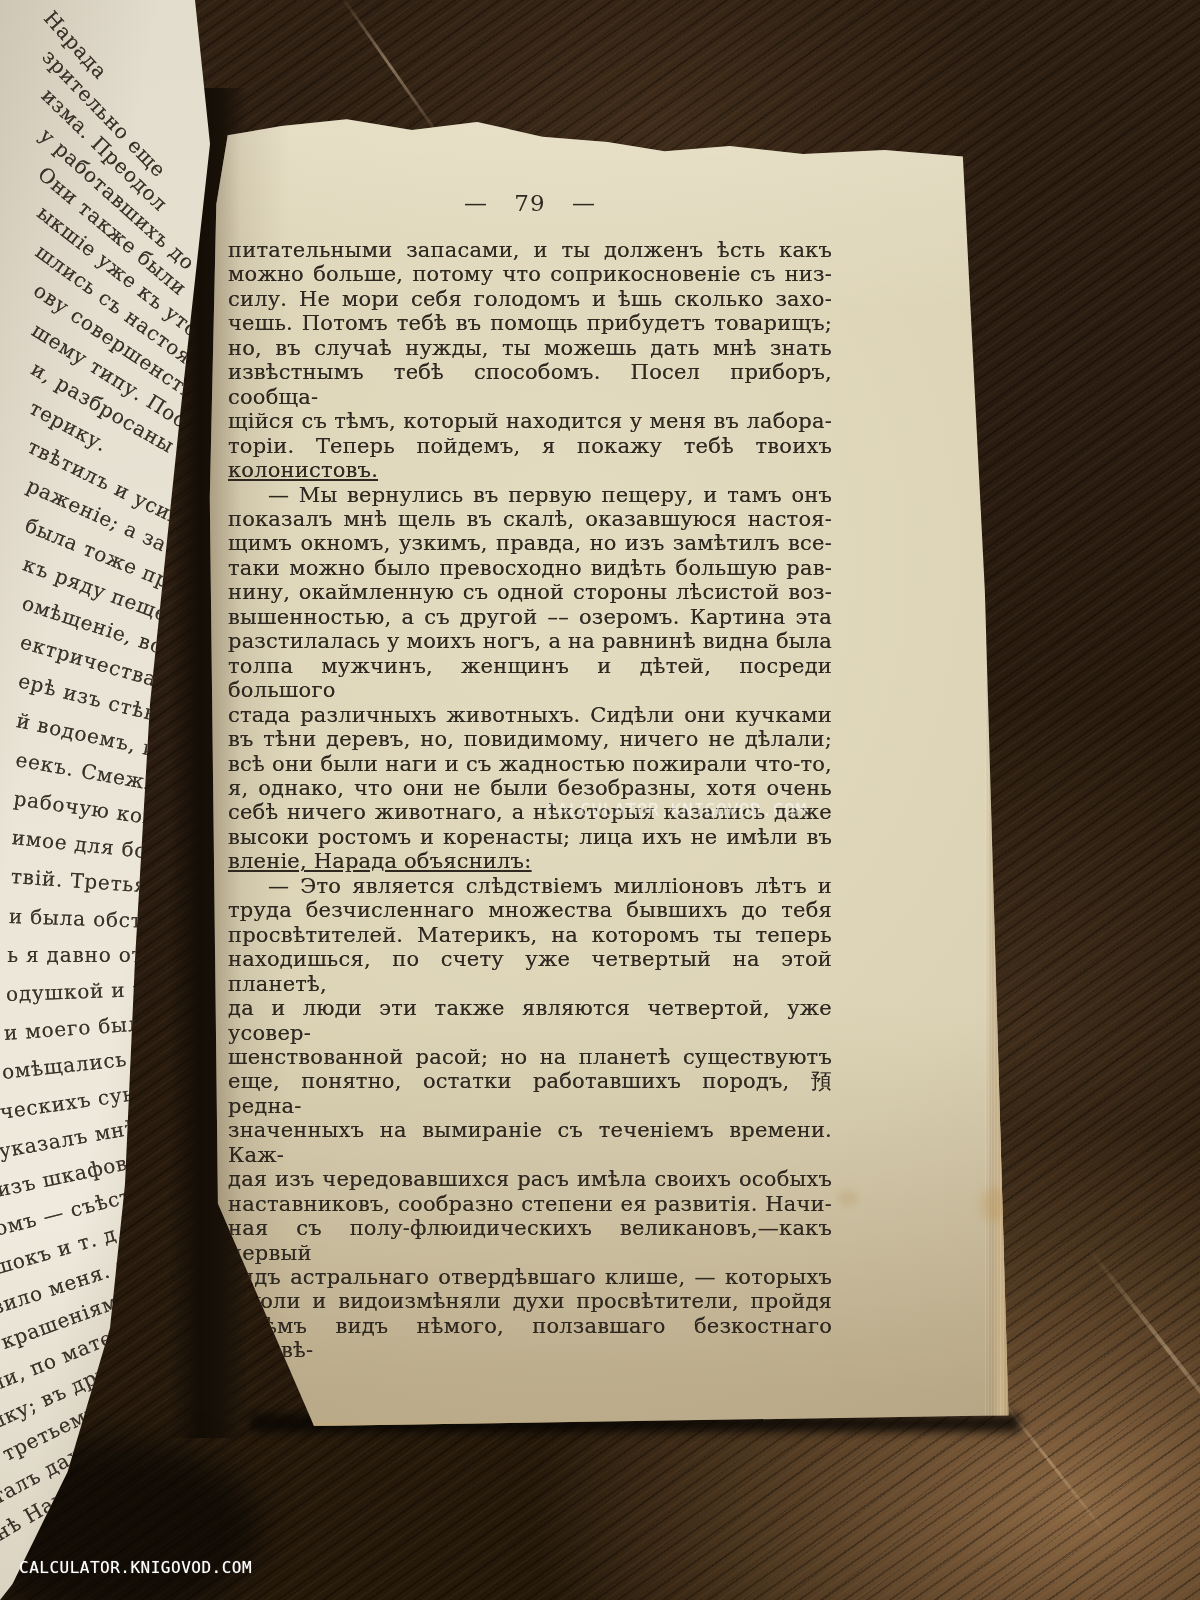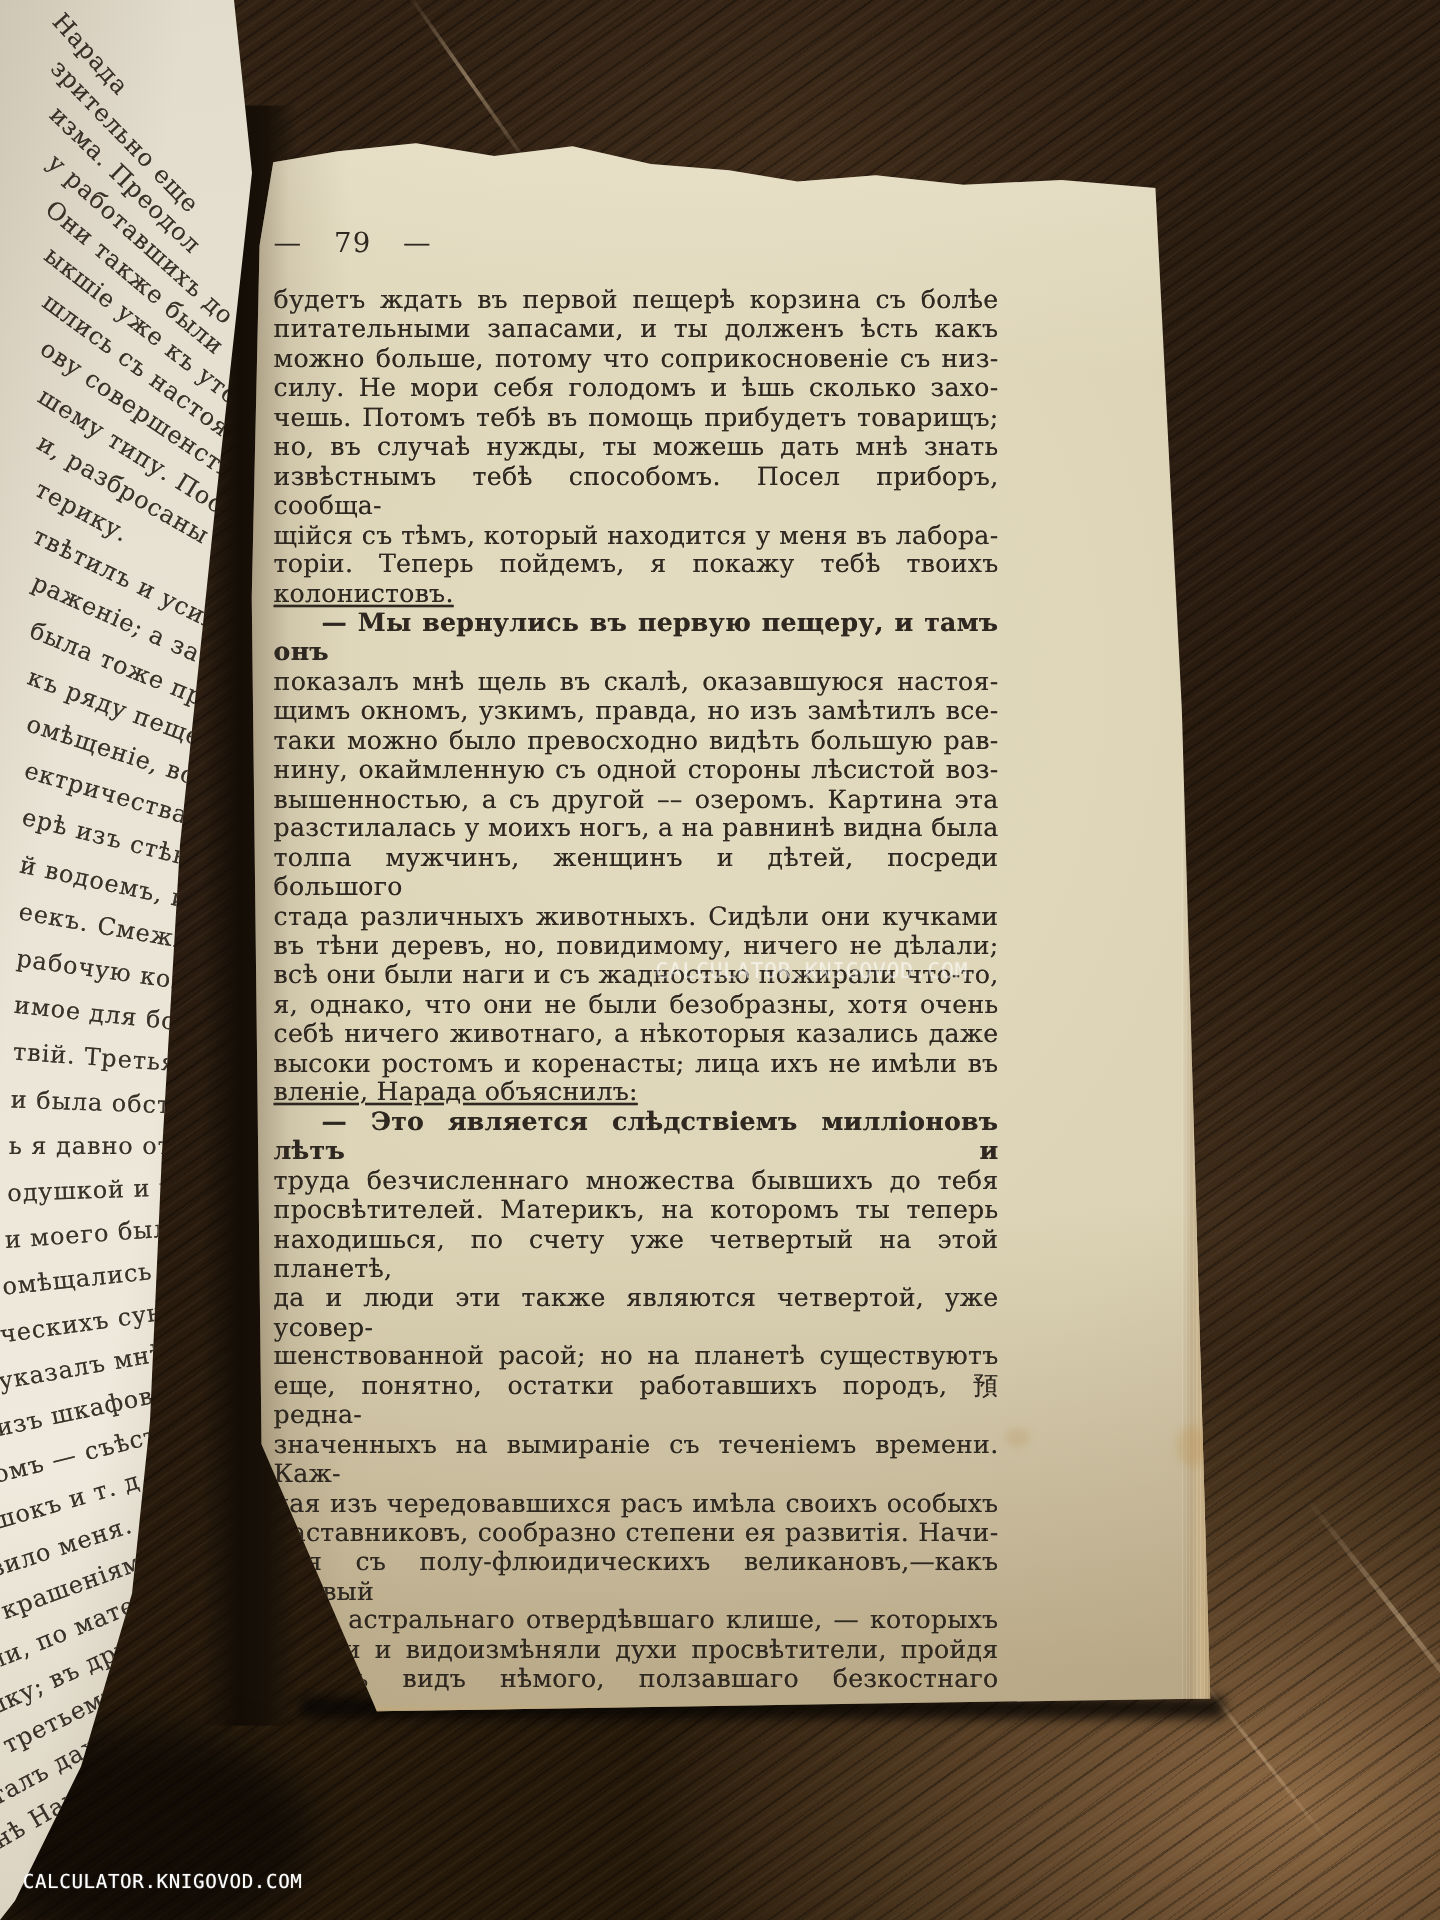--- a/index.html
+++ b/index.html
@@ -38,28 +38,28 @@
   }
   .fore-edge{position:absolute;right:0;top:4.2%;bottom:0;width:30px;
     background:
       repeating-linear-gradient(90deg, rgba(255,250,230,.14) 0 1px, rgba(0,0,0,0) 1px 3px),
       linear-gradient(90deg, rgba(0,0,0,0), rgba(160,130,90,.3) 22%, #c9b28a 55%, #a88e64 90%, #6e5738);}
   .bottom-edge{position:absolute;bottom:0;left:13%;right:0;height:10px;
     background:linear-gradient(180deg, rgba(0,0,0,0), rgba(196,170,124,.65) 45%, #97805a 85%, #46361f);}
   .fox1{position:absolute;right:8px;top:1090px;width:26px;height:34px;border-radius:50%;background:rgba(190,150,90,.38);filter:blur(4px);}
   .fox2{position:absolute;left:638px;top:1092px;width:20px;height:16px;border-radius:50%;background:rgba(185,145,88,.25);filter:blur(3px);}
 
-  .page-num{position:absolute;left:28px;top:92px;width:604px;
+  .page-num{position:absolute;left:28px;top:92px;width:604px;text-align:center;
     font-size:23px;color:#2f2821;word-spacing:18px;letter-spacing:1px;}
   .text-block{position:absolute;left:28px;top:140px;width:604px;color:#2f2821;}
   .line{font-size:21px;line-height:24.45px;white-space:normal;
     text-align:justify;text-align-last:justify;letter-spacing:.2px;
     text-shadow:0 0 .5px rgba(47,40,33,.65);}
   .line.end{text-align-last:left;text-decoration:underline;}
-  .line.first{text-indent:40px;font-weight:bold;}
+  .line.first{text-indent:40px;}
 
   
   .left-shadow{position:absolute;left:-40px;top:1440px;width:300px;height:180px;background:rgba(5,3,1,.6);border-radius:50%;filter:blur(18px);z-index:3;}
   .left-page{position:absolute;left:0;top:0;width:250px;height:1600px;z-index:4;overflow:hidden;
     clip-path:polygon(0 0, 78% 0, 84% 9%, 72% 26%, 60% 44%, 54% 60%, 50% 74%, 44% 83%, 27% 92%, 5% 99%, 0 100%);
     background:
       linear-gradient(100deg, rgba(120,100,70,.18), rgba(0,0,0,0) 30%),
       linear-gradient(100deg, rgba(0,0,0,0) 55%, rgba(90,70,45,.18) 80%, rgba(255,255,248,.5) 91%, rgba(70,52,30,.45) 99%),
       linear-gradient(170deg, #e2dccd 0%, #eae4d6 45%, #efeadd 75%, #d8d0bd 100%);
   }
@@ -87,21 +87,20 @@
   <div class="gutter"></div>
   <div class="page-shadow"></div>
 
   <div class="main-page">
     <div class="fore-edge"></div>
     <div class="bottom-edge"></div>
     <div class="fox1"></div>
     <div class="fox2"></div>
     <div class="page-num">— 79 —</div>
     <div class="text-block" id="text-block">
-        <div class="line">будетъ ждать въ первой пещерѣ корзина съ болѣе</div>
         <div class="line">питательными запасами, и ты долженъ ѣсть какъ</div>
         <div class="line">можно больше, потому что соприкосновеніе съ низ-</div>
         <div class="line">силу.  Не мори себя голодомъ и ѣшь сколько захо-</div>
         <div class="line">чешь.  Потомъ тебѣ въ помощь прибудетъ товарищъ;</div>
         <div class="line">но, въ случаѣ нужды, ты можешь дать мнѣ знать</div>
         <div class="line">извѣстнымъ тебѣ способомъ. Посел приборъ, сообща-</div>
         <div class="line">щійся съ тѣмъ, который находится у меня въ лабора-</div>
         <div class="line">торіи.  Теперь  пойдемъ,  я  покажу  тебѣ  твоихъ</div>
         <div class="line end">колонистовъ.</div>
         <div class="line first">—  Мы вернулись въ первую пещеру, и тамъ онъ</div>

